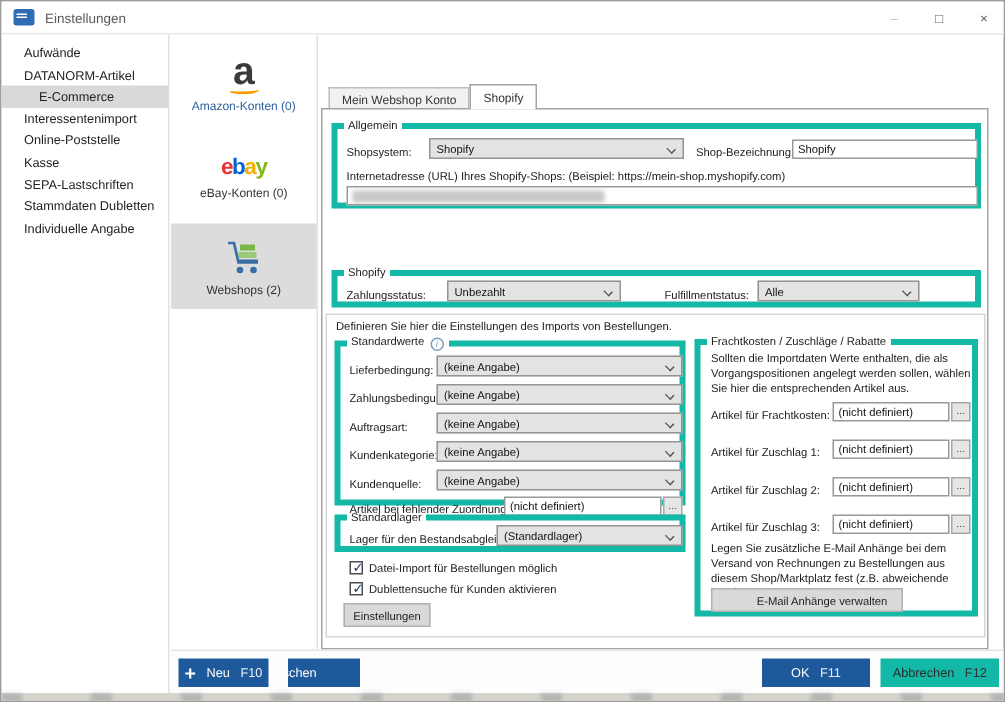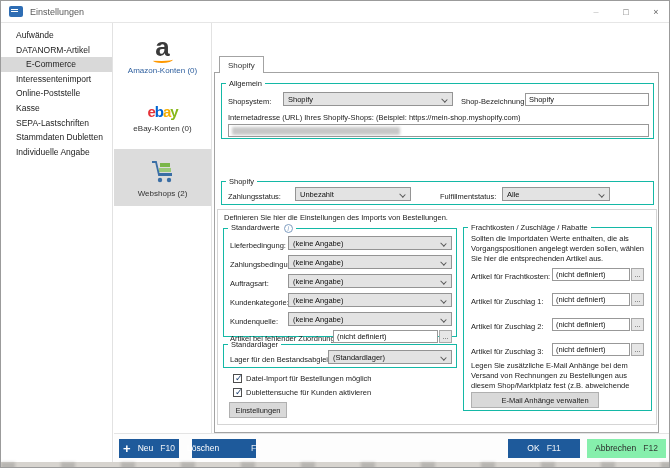--- a/index.html
+++ b/index.html
@@ -35,21 +35,21 @@
   
   .banner { position:absolute; top:22px; left:213px; width:457px; height:26px; background:#1e5a9b; color:#fff; font-size:7.5px; display:flex; align-items:center; padding-left:10px; white-space:nowrap; }
 
   
   .tabs { position:absolute; top:55px; left:218px; display:flex; align-items:flex-end; }
   .tab { font-size:8px; color:#333; padding:3px 8px; border:1px solid #bdbdbd; border-bottom:none; background:#f1f1f1; height:15px; display:flex; align-items:center; }
   .tab.active { background:#fff; border-color:#a3a3a3; height:17px; position:relative; z-index:2; }
 
   
   .panel { position:absolute; top:71px; left:213px; width:445px; height:361px; background:#fff; border:1px solid #a3a3a3; }
-  fieldset { border:1px solid #14b8a6; position:absolute; }
+  fieldset { border:4px solid #14b8a6; position:absolute; }
   legend { font-size:7.5px; color:#1c1c1c; padding:0 3px; margin-left:4px; }
   .flabel { font-size:7.5px; color:#1c1c1c; white-space:nowrap; }
   .combo { background:#e3e3e3; border:1px solid #949494; height:14px; display:flex; align-items:center; font-size:7.5px; color:#111; padding-left:4px; position:relative; }
   .combo .chev { position:absolute; right:5px; top:4px; width:5px; height:5px; border-right:1px solid #555; border-bottom:1px solid #555; transform:rotate(45deg) scale(1,0.8); }
   .tinput { background:#fff; border:1px solid #989898; height:13px; font-size:7.5px; color:#111; display:flex; align-items:center; padding-left:3px; position:relative; overflow:hidden; }
   .blurval { height:8px; background:#c7c7c7; filter:blur(1.5px); border-radius:1px; }
   .browse-btn { width:13px; height:13px; background:#e6e6e6; border:1px solid #a8a8a8; font-size:7px; color:#333; display:flex; align-items:center; justify-content:center; line-height:1; }
   .row { position:absolute; display:flex; align-items:flex-end; }
 
   .info-icon { display:inline-flex; width:9px; height:9px; border:1px solid #7d9cc0; border-radius:50%; color:#7d9cc0; font-size:6.5px; align-items:center; justify-content:center; font-style:italic; margin-left:4px; vertical-align:-1px; }
@@ -58,21 +58,21 @@
   .checkbox { width:9px; height:9px; border:1px solid #4d4d4d; background:#fff; margin-right:4px; position:relative; }
   .checkbox .mark { position:absolute; left:1px; top:-2px; font-size:9px; color:#1b3e6e; }
 
   .gray-btn { background:#d9d9d9; border:1px solid #b0b0b0; font-size:7.5px; color:#222; display:flex; align-items:center; justify-content:center; }
 
   .desc-text { font-size:7.5px; color:#1c1c1c; line-height:1.3; }
 
   
   .footer { position:absolute; top:432px; left:113px; width:557px; height:29px; background:#fdfdfd; border-top:1px solid #e4e4e4; display:flex; align-items:center; }
   .btn-blue { background:#1e5a9b; color:#fff; font-size:8.5px; height:19px; display:flex; align-items:center; justify-content:center; gap:7px; }
-  .btn-gray { background:#86efac; color:#2a2a2a; font-size:8.5px; height:19px; display:flex; align-items:center; justify-content:center; gap:7px; }
+  .btn-gray { background:#14b8a6; color:#2a2a2a; font-size:8.5px; height:19px; display:flex; align-items:center; justify-content:center; gap:7px; }
   .fkey { opacity:0.9; }
   .plus-glyph { font-size:13px; font-weight:bold; line-height:1; }
 
   
   .bottom-strip { position:absolute; top:461px; left:0; width:670px; height:7px; background:#d7d4cf; }
   .bottom-strip::after { content:""; display:block; height:100%; background:repeating-linear-gradient(90deg, rgba(90,90,90,0.25) 0 14px, rgba(0,0,0,0) 14px 60px); filter:blur(1.5px); }
 </style>
 </head>
 <body>
 
@@ -120,20 +120,21 @@
         <rect x="10" y="13" width="14" height="2.2" fill="#3a6ea5"></rect>
         <circle cx="12" cy="20" r="2.2" fill="#3a6ea5"></circle>
         <circle cx="21" cy="20" r="2.2" fill="#3a6ea5"></circle>
       </svg>
       <div class="acct-label">Webshops (2)</div>
     </div>
   </div>
 
 
   <div class="tabs">
+    <div class="tab">Mein Webshop Konto</div>
     <div class="tab active">Shopify</div>
   </div>
 
   <div class="panel">
 
     <fieldset style="left:6px; top:6px; width:433px; height:60px;">
       <legend>Allgemein</legend>
       <div class="row" style="left:6px; top:4px; width:421px;">
         <span class="flabel" style="width:55px;">Shopsystem:</span>
         <div class="combo" style="width:170px;">
@@ -284,21 +285,21 @@
       </fieldset>
     </div>
   </div>
 
   <div class="footer">
     <div class="btn-blue" style="margin-left:5px; width:60px;">
       <span class="plus-glyph">+</span>
       <span>Neu</span>
       <span class="fkey">F10</span>
     </div>
-    <div class="btn-blue" style="margin-left:13px; width:64px;gap:32px;">
+    <div class="btn-blue" style="margin-left:13px; width:48px;gap:32px;">
       <span>Löschen</span>
       <span class="fkey">F4</span>
     </div>
     <div class="btn-blue" style="margin-left:auto; width:72px;">
       <span>OK</span>
       <span class="fkey">F11</span>
     </div>
     <div class="btn-gray" style="margin-left:7px; margin-right:5px; width:79px;">
       <span>Abbrechen</span>
       <span class="fkey">F12</span>

